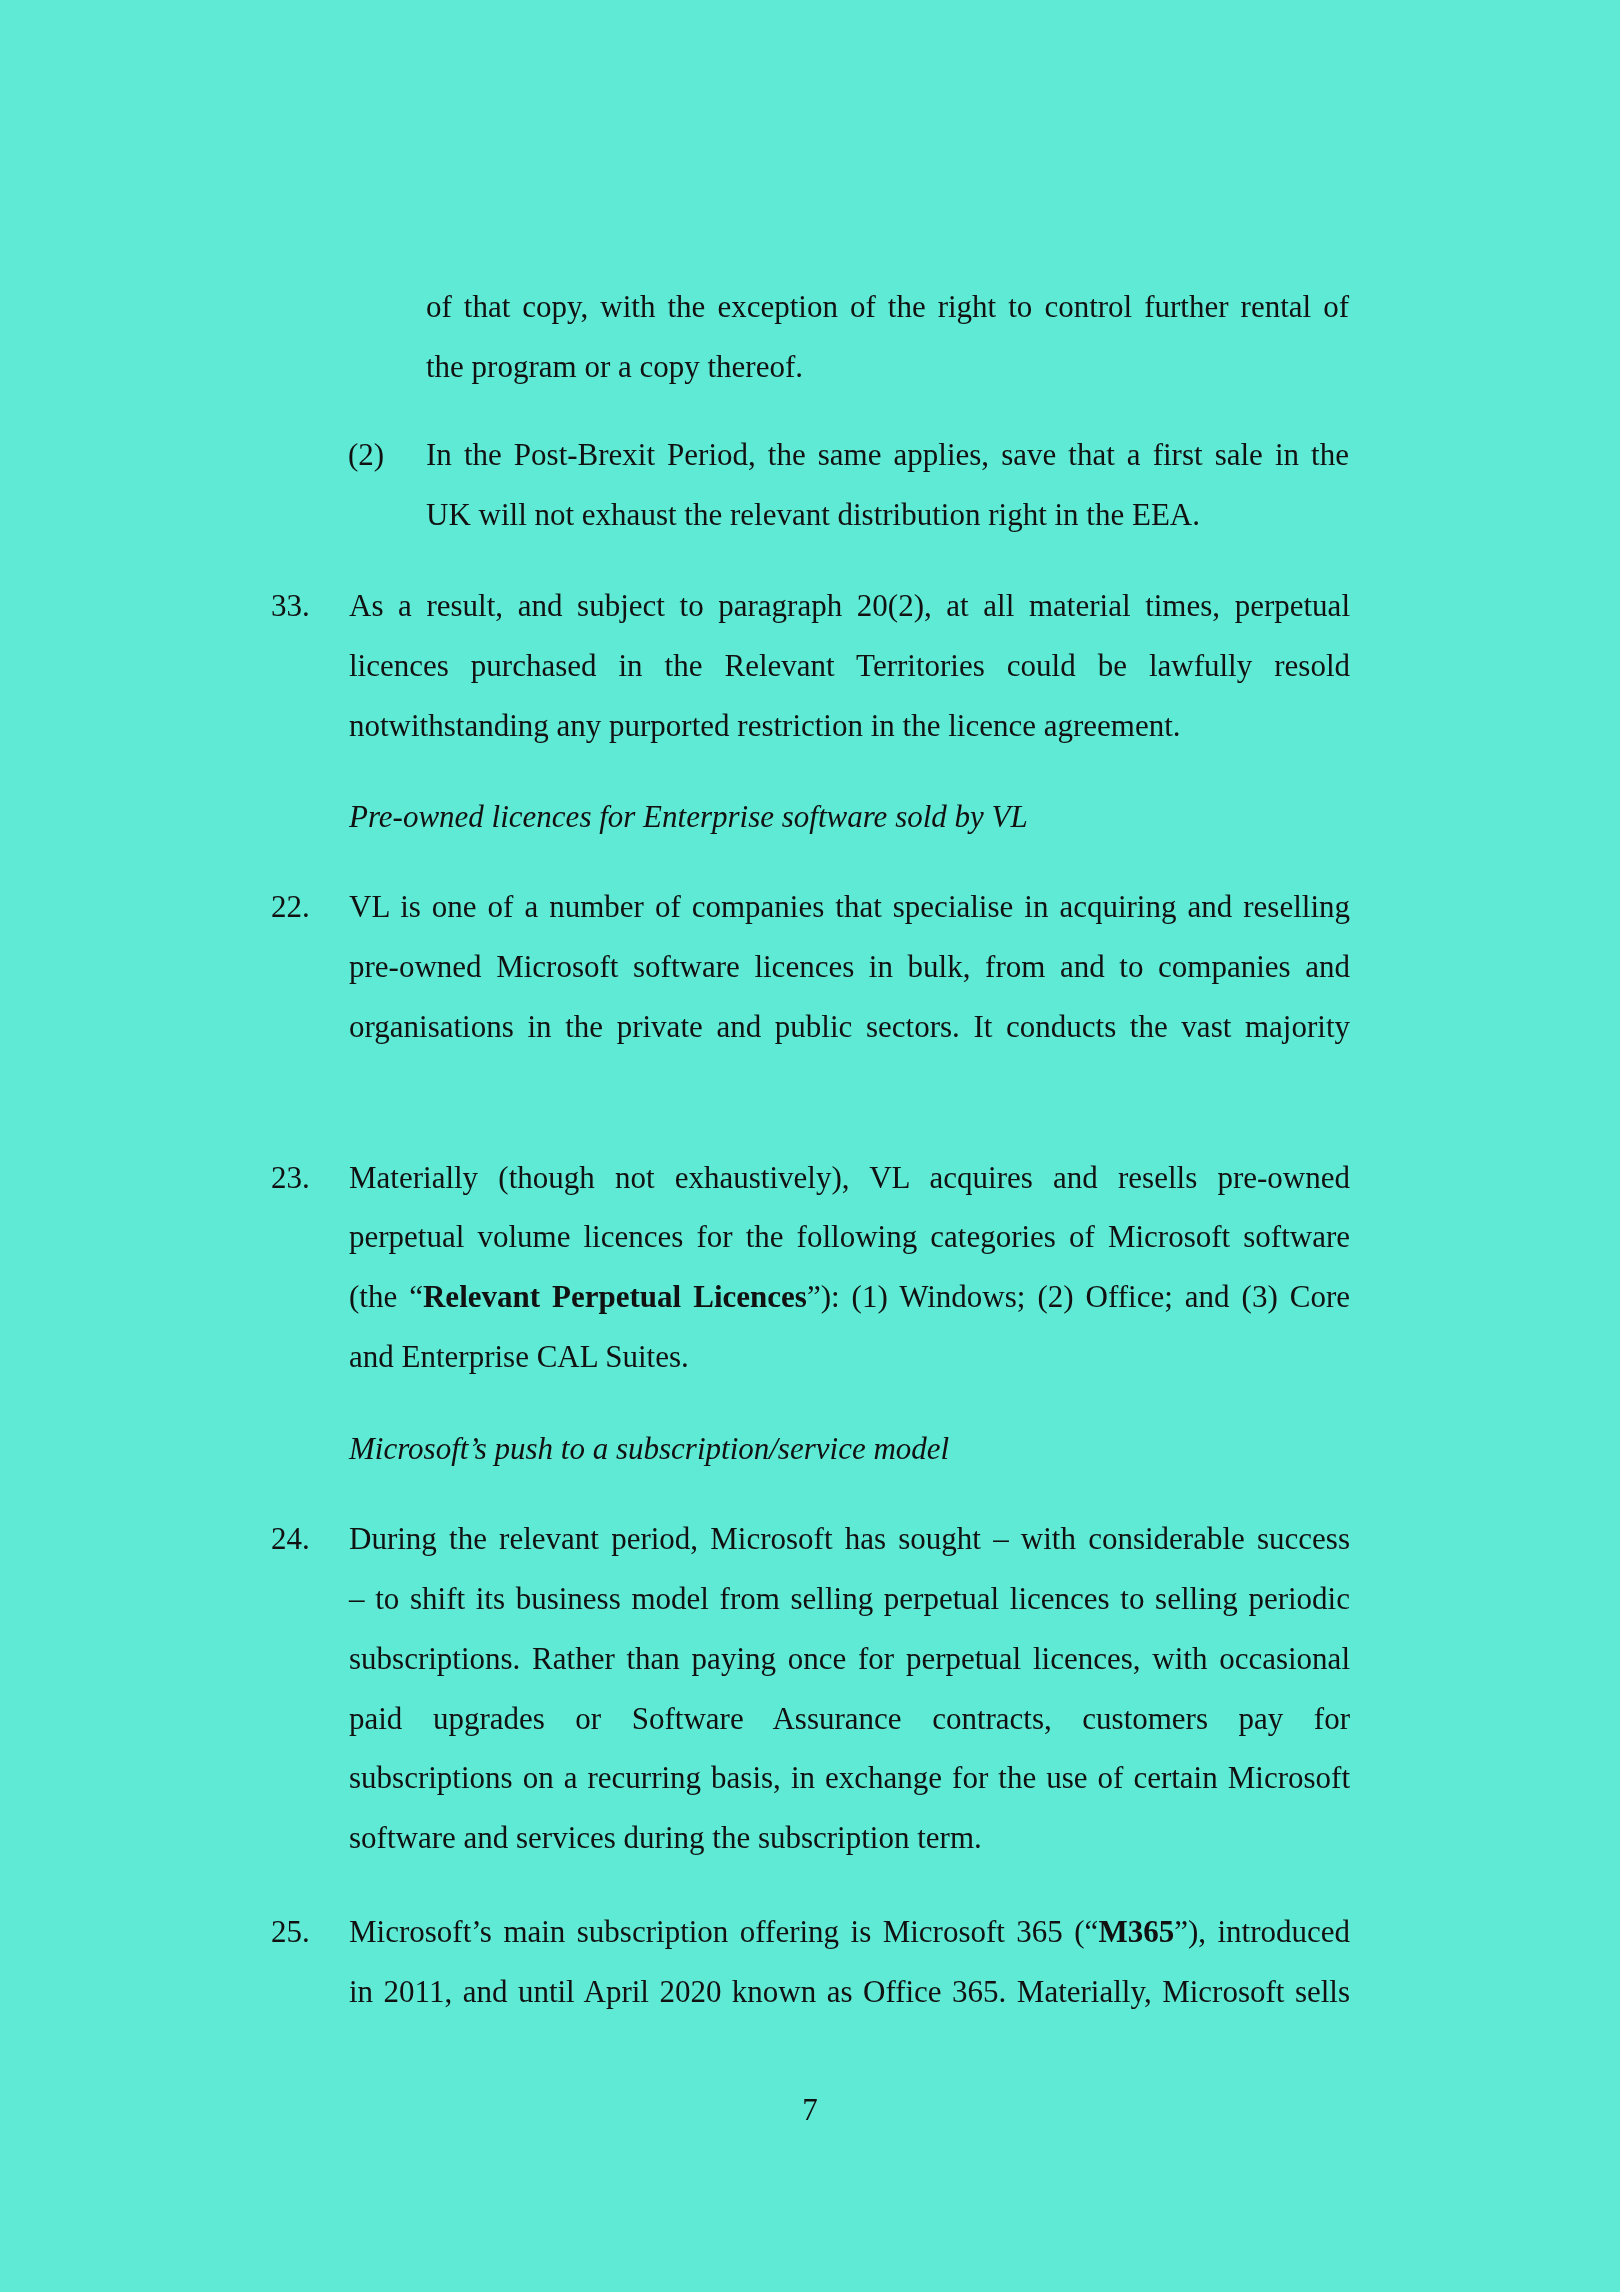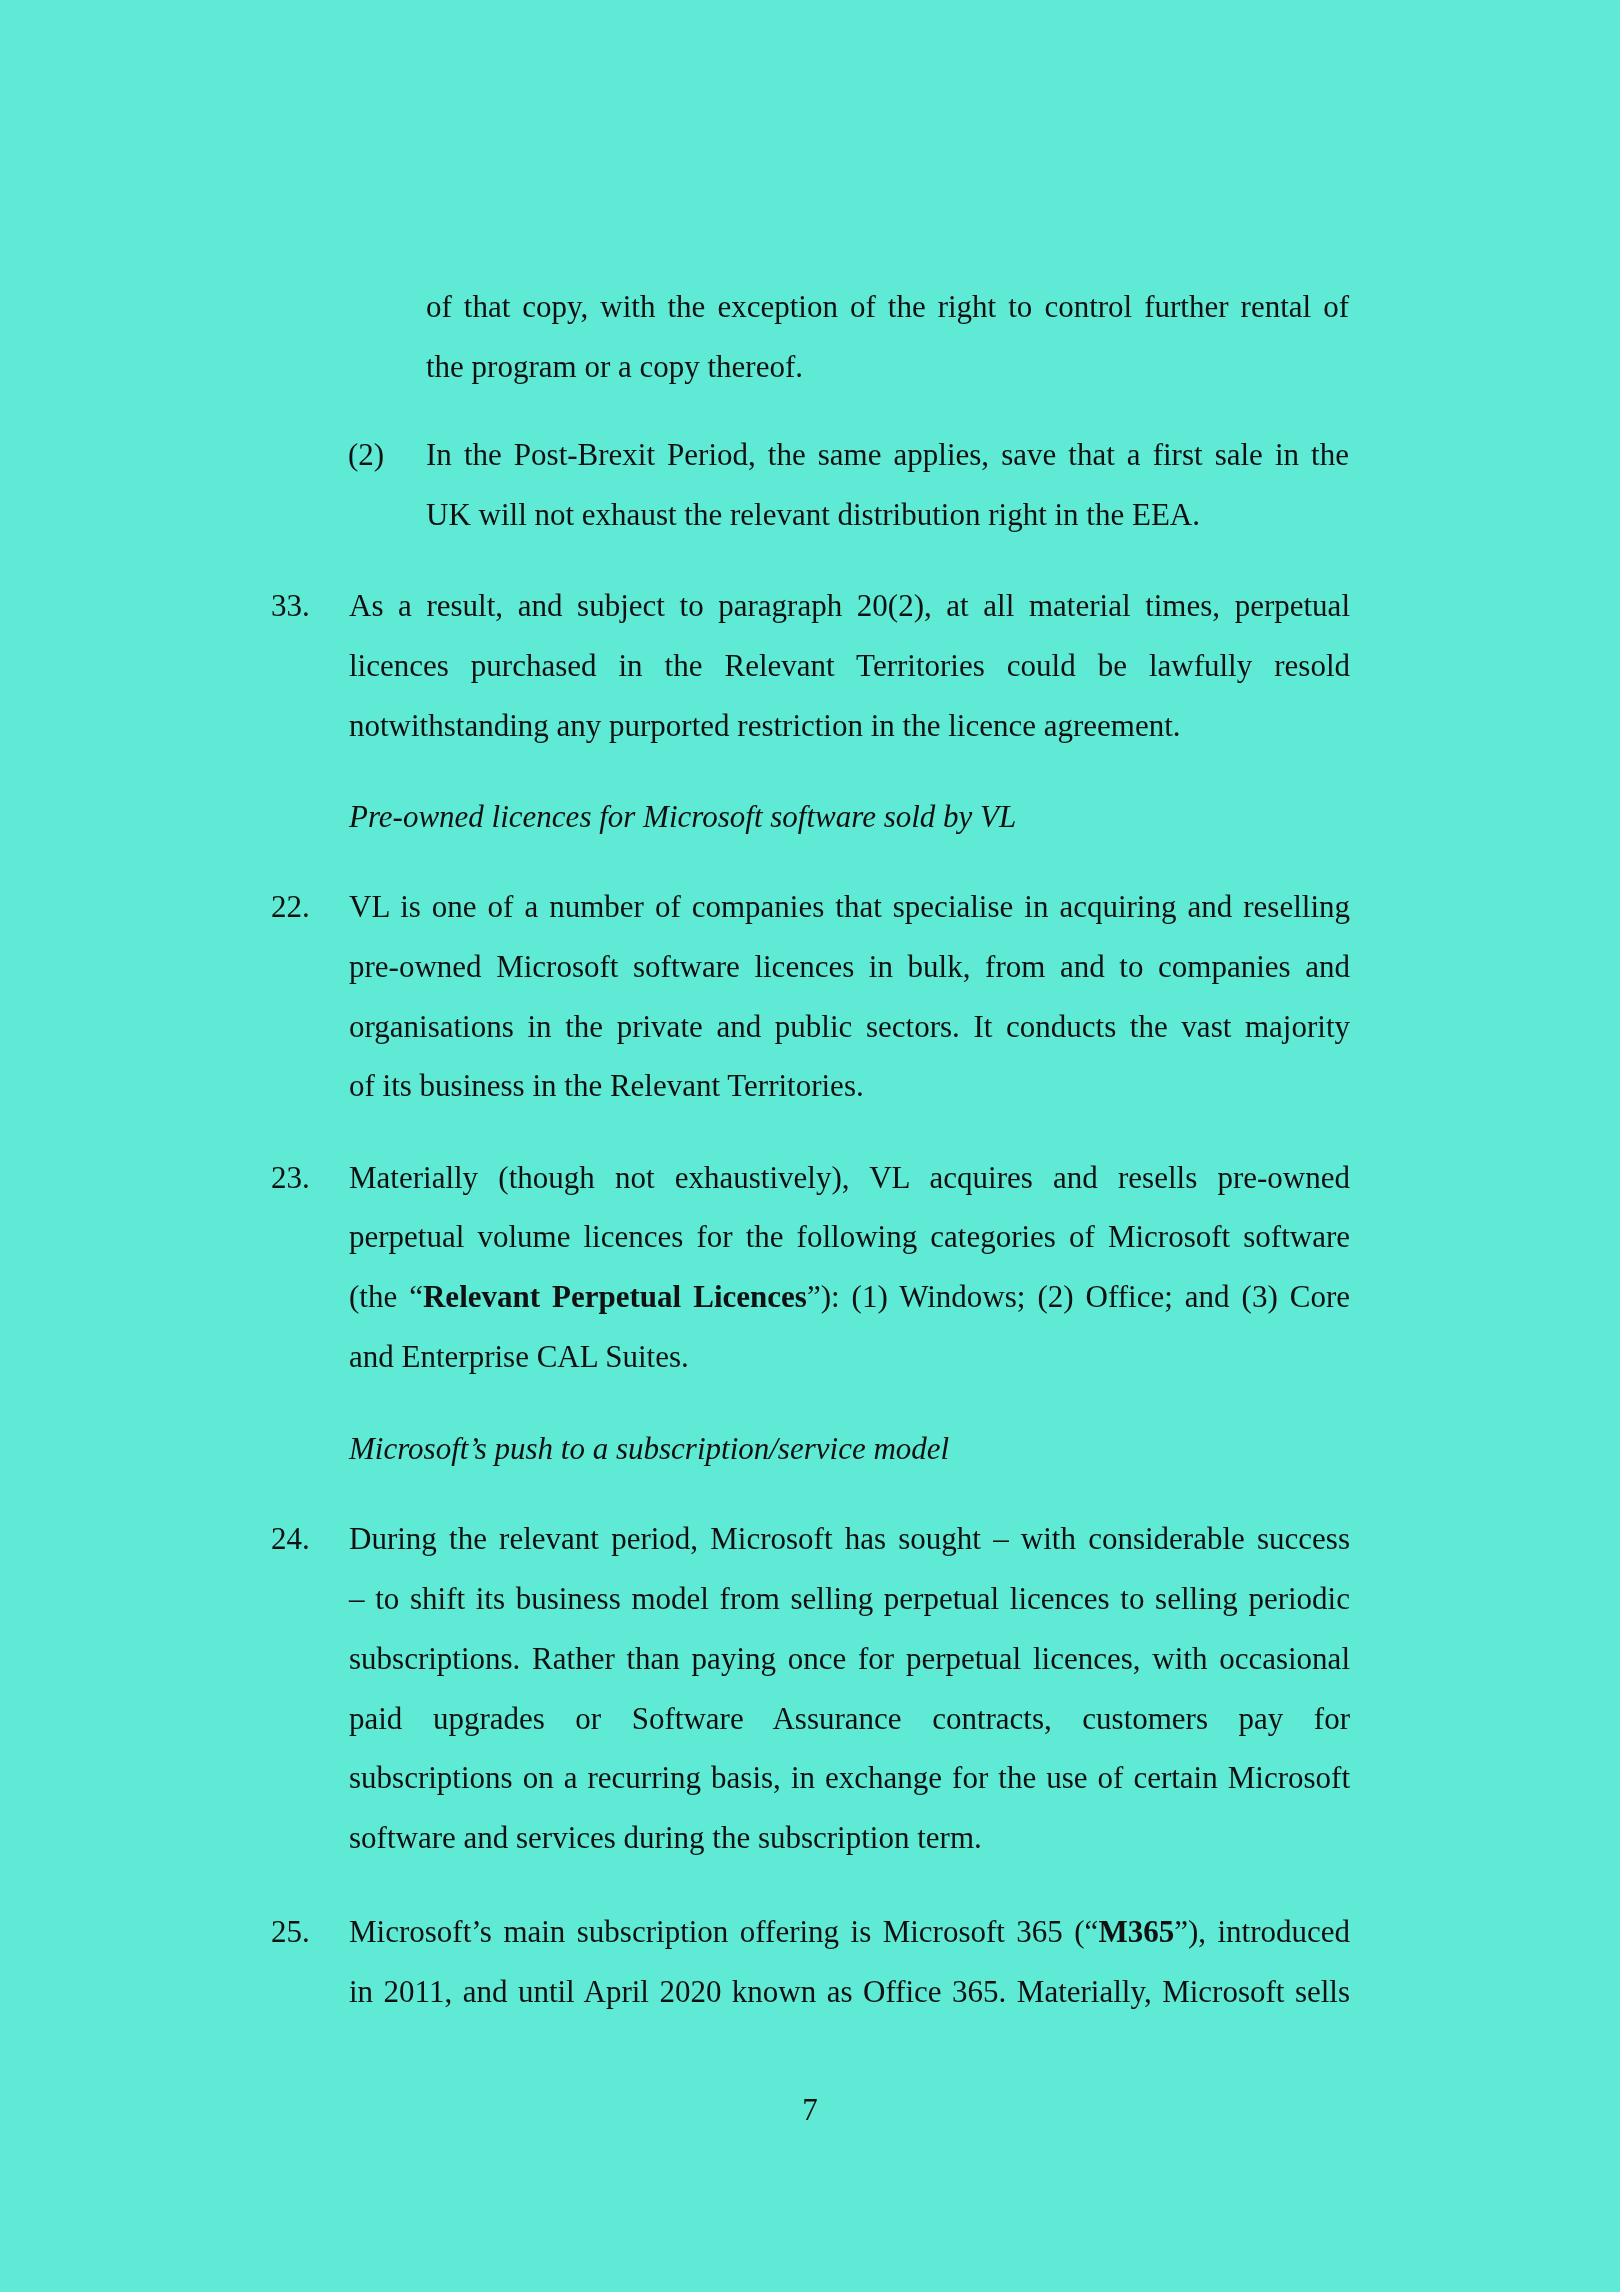--- a/index.html
+++ b/index.html
@@ -24,27 +24,26 @@
 
   <div class="num onum" style="left:348px; top:435px;">(2)</div>
   <div class="line" style="left:426px; top:495px;">UK will not exhaust the relevant distribution right in the EEA.</div>
   <div class="line just" style="left:426px; width:923px; top:435px;">In the Post-Brexit Period, the same applies, save that a first sale in the</div>
 
   <div class="num onum" style="left:271px; top:586px;">33.</div>
   <div class="line just onum" style="left:349px; width:1001px; top:586px;">As a result, and subject to paragraph 20(2), at all material times, perpetual</div>
   <div class="line just" style="left:349px; width:1001px; top:646px;">licences purchased in the Relevant Territories could be lawfully resold</div>
   <div class="line" style="left:349px; top:706px;">notwithstanding any purported restriction in the licence agreement.</div>
 
-  <div class="line heading" style="left:349px; top:797px;">Pre-owned licences for Microsoft software sold by VL</div>
+  <div class="line heading" style="left:349px; top:797px;">Pre-owned licences for Enterprise software sold by VL</div>
 
   <div class="num onum" style="left:271px; top:887px;">22.</div>
   <div class="line just" style="left:349px; width:1001px; top:887px;">VL is one of a number of companies that specialise in acquiring and reselling</div>
   <div class="line just" style="left:349px; width:1001px; top:947px;">pre-owned Microsoft software licences in bulk, from and to companies and</div>
   <div class="line just" style="left:349px; width:1001px; top:1007px;">organisations in the private and public sectors. It conducts the vast majority</div>
-  <div class="line" style="left:349px; top:1066px;">of its business in the Relevant Territories.</div>
 
   <div class="num onum" style="left:271px; top:1158px;">23.</div>
   <div class="line just" style="left:349px; width:1001px; top:1158px;">Materially (though not exhaustively), VL acquires and resells pre-owned</div>
   <div class="line just" style="left:349px; width:1001px; top:1217px;">perpetual volume licences for the following categories of Microsoft software</div>
   <div class="line just onum" style="left:349px; width:1001px; top:1277px;">
     <span>(the “</span><b>Relevant Perpetual Licences</b><span>”): (1) Windows; (2) Office; and (3) Core</span>
   </div>
   <div class="line" style="left:349px; top:1337px;">and Enterprise CAL Suites.</div>
 
   <div class="line heading" style="left:349px; top:1429px;">Microsoft’s push to a subscription/service model</div>

